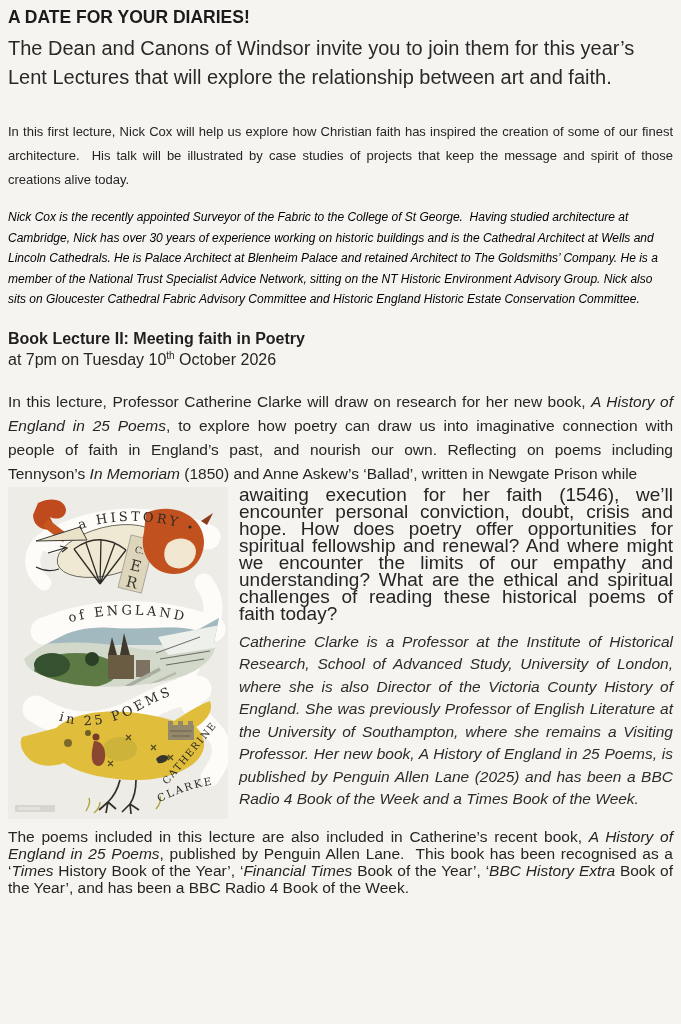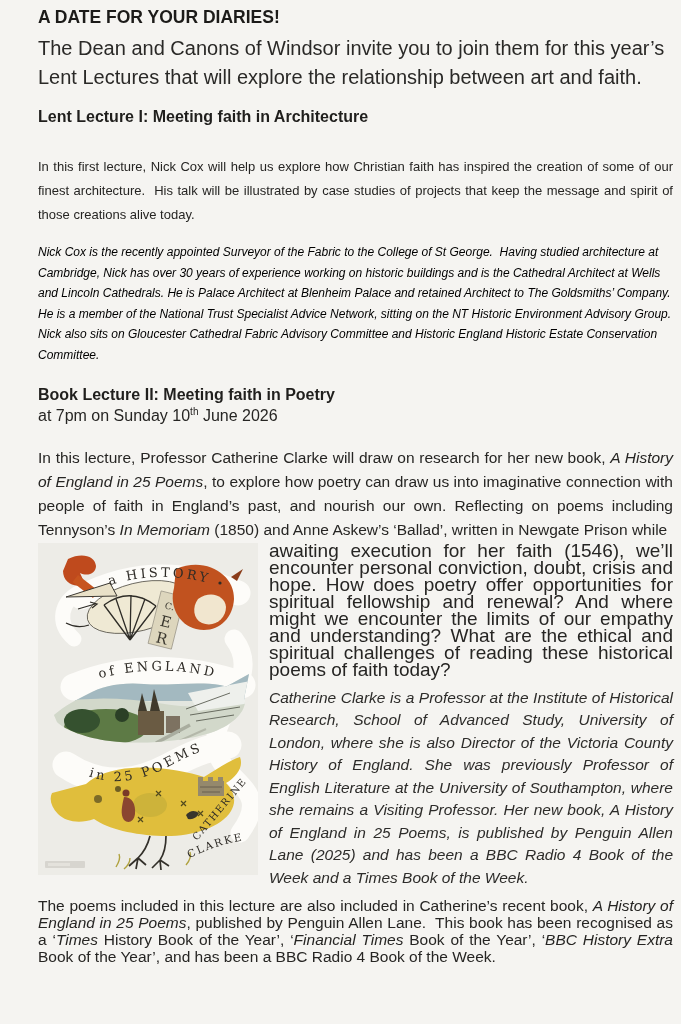--- a/index.html
+++ b/index.html
@@ -2,21 +2,21 @@
 <html><head>
 <meta charset="utf-8">
 <style>
   html, body { margin: 0; padding: 0; background: #f5f4f1; }
   body {
     width: 681px; height: 1024px; overflow: hidden;
     font-family: "Liberation Sans", sans-serif;
     color: #262523;
     -webkit-font-smoothing: antialiased;
   }
-  .page { padding: 6px 8px 0 8px; margin-left: 30px; }
+  .page { padding: 6px 8px 0 8px; }
 
   .title {
     font-size: 17.5px; font-weight: bold; color: #1c1b19;
     margin: 0 0 6px 0; line-height: 22px;
   }
   .intro {
     font-size: 20px; line-height: 29px; margin: 0 0 14px 0; color: #2a2927;
   }
   .lec-head { font-size: 16px; font-weight: bold; line-height: 21px; margin: 0; color: #201f1d; }
   .lec-date { font-size: 16px; line-height: 21px; margin: 0; }
@@ -42,27 +42,26 @@
   .it { font-style: italic; }
 </style>
 </head>
 <body>
 
 <div class="page">
 
   <h1 class="title">A DATE FOR YOUR DIARIES!</h1>
   <p class="intro">The Dean and Canons of Windsor invite you to join them for this year’s Lent Lectures that will explore the relationship between art and faith.</p>
 
-  <p class="lec-head">Lent Lecture I: Meeting faith in Architecture</p>
 
   <p class="body1">In this first lecture, Nick Cox will help us explore how Christian faith has inspired the creation of some of our finest architecture.&nbsp; His talk will be illustrated by case studies of projects that keep the message and spirit of those creations alive today.</p>
   <p class="bio1">Nick Cox is the recently appointed Surveyor of the Fabric to the College of St George.&nbsp; Having studied architecture at Cambridge, Nick has over 30 years of experience working on historic buildings and is the Cathedral Architect at Wells and Lincoln Cathedrals. He is Palace Architect at Blenheim Palace and retained Architect to The Goldsmiths’ Company. He is a member of the National Trust Specialist Advice Network, sitting on the NT Historic Environment Advisory Group. Nick also sits on Gloucester Cathedral Fabric Advisory Committee and Historic England Historic Estate Conservation Committee.</p>
 
   <p class="lec-head sec2">Book Lecture II: Meeting faith in Poetry</p>
-  <p class="lec-date"><span>at 7pm on Sunday 10</span><sup>th</sup><span> June 2026</span></p>
+  <p class="lec-date"><span>at 7pm on Tuesday 10</span><sup>th</sup><span> October 2026</span></p>
 
   <p class="pa"><span>In this lecture, Professor Catherine Clarke will draw on research for her new book, </span><span class="it">A History of England in 25 Poems</span><span>, to explore how poetry can draw us into imaginative connection with people of faith in England’s past, and nourish our own. Reflecting on poems including Tennyson’s </span><span class="it">In Memoriam</span><span> (1850) and Anne Askew’s ‘Ballad’, written in Newgate Prison while</span></p>
 
   <div class="mid">
 
     <div class="cover">
       <svg viewBox="0 0 220 332" width="220" height="332" xmlns="http://www.w3.org/2000/svg">
         <defs>
           <path id="arc1" d="M 44 54 Q 118 16 200 50"></path>
           <path id="arc2" d="M 36 144 Q 116 112 204 142"></path>

